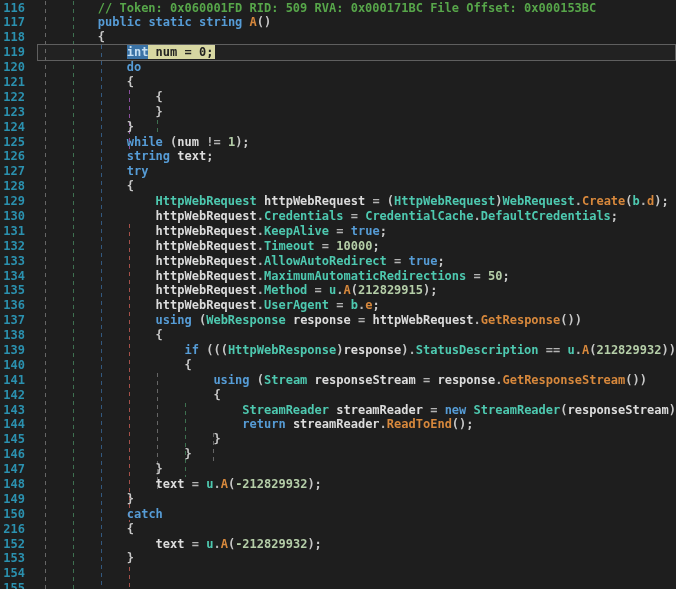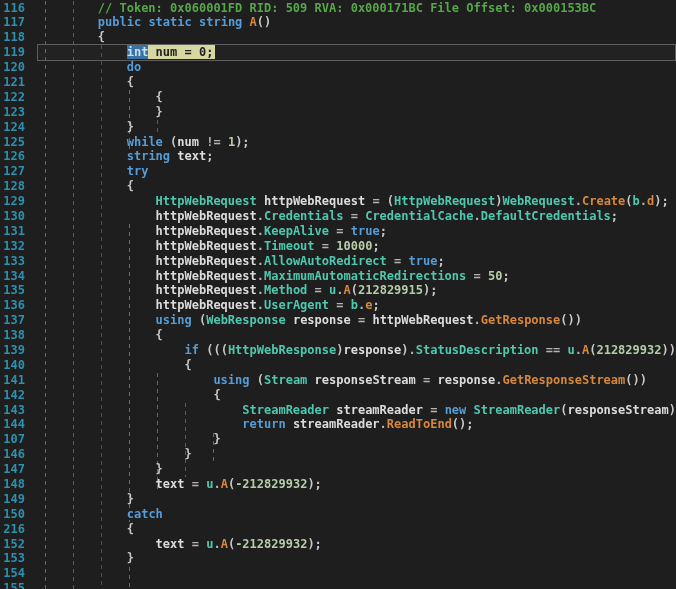--- a/index.html
+++ b/index.html
@@ -83,21 +83,21 @@
       <div class="ln">135</div>
       <div class="ln">136</div>
       <div class="ln">137</div>
       <div class="ln">138</div>
       <div class="ln">139</div>
       <div class="ln">140</div>
       <div class="ln">141</div>
       <div class="ln">142</div>
       <div class="ln">143</div>
       <div class="ln">144</div>
-      <div class="ln">107</div>
+      <div class="ln">145</div>
       <div class="ln">146</div>
       <div class="ln">147</div>
       <div class="ln">148</div>
       <div class="ln">149</div>
       <div class="ln">150</div>
       <div class="ln">216</div>
       <div class="ln">152</div>
       <div class="ln">153</div>
       <div class="ln">154</div>
       <div class="ln">155</div>

